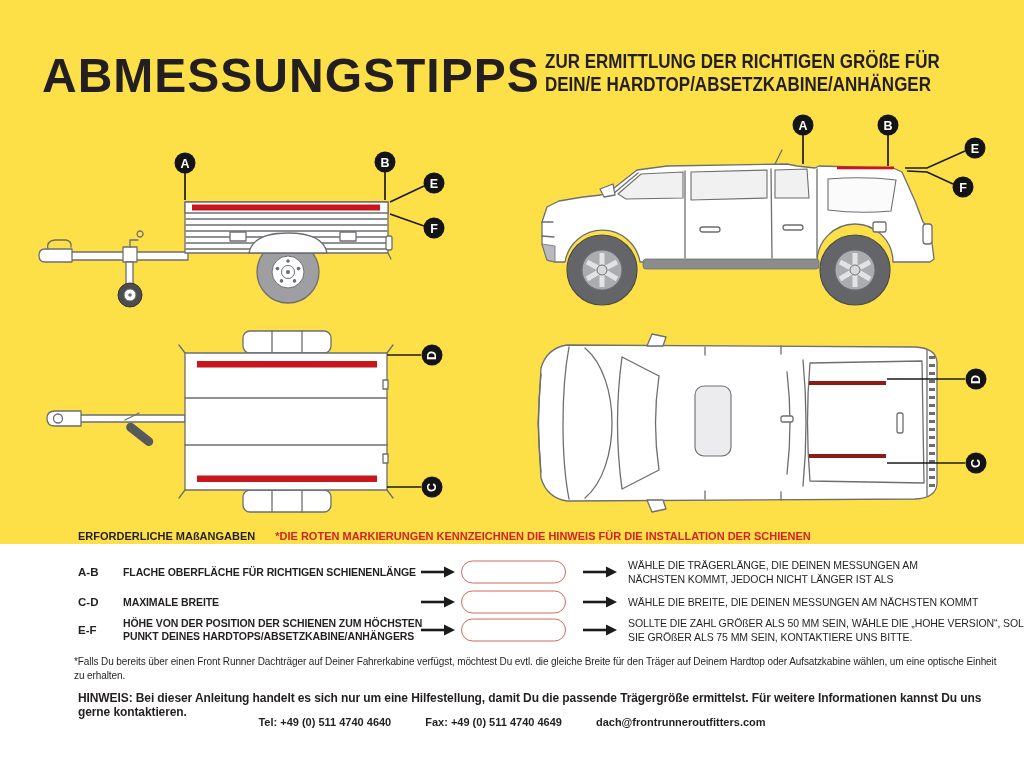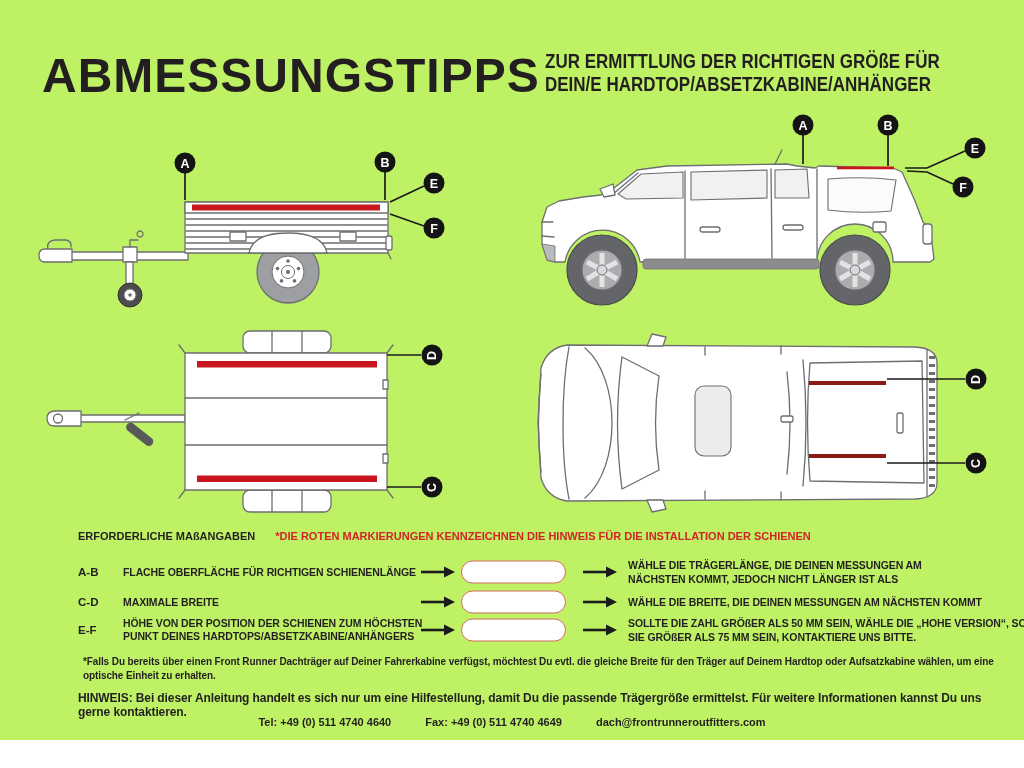--- a/index.html
+++ b/index.html
@@ -2,21 +2,21 @@
 <html style="--ink: #231f20; --line-gray: #6d6e71; --marking-red: #c9161d; --marking-red-dark: #8b1c15; --note-red: #d2232a; --pill-border: #d4695c;"><head>
 <meta charset="utf-8">
 <style>
   :root{
     --ink:#231f20; --line-gray:#6d6e71; --marking-red:#c9161d;
     --marking-red-dark:#8b1c15; --note-red:#d2232a; --pill-border:#d4695c;
   }
   *{margin:0;padding:0;box-sizing:border-box;}
   html,body{background:#ffffff;}
   body{width:1024px;height:768px;overflow:hidden;font-family:"Liberation Sans",sans-serif;color:var(--ink);}
-  .page{position:relative;width:1024px;height:740px;background:#bef264;}
+  .page{position:relative;width:1024px;height:544px;background:#fde047;}
   .abs{position:absolute;}
 
   .title{left:42px;top:48px;font-size:48px;font-weight:900;letter-spacing:1px;color:var(--ink);white-space:nowrap;}
   .subtitle{left:545px;top:50px;font-size:20px;font-weight:700;line-height:23px;transform:scaleX(0.85);transform-origin:left top;white-space:nowrap;}
 
   svg{position:absolute;overflow:visible;}
   .ln{fill:none;stroke:var(--line-gray);stroke-width:1.3;stroke-linecap:round;stroke-linejoin:round;}
   .fw{fill:#fff;stroke:var(--line-gray);stroke-width:1.3;stroke-linejoin:round;}
   .fill-light{fill:#f1f1f2;stroke:var(--line-gray);stroke-width:1.1;}
   .red-mark{fill:var(--marking-red);}
@@ -28,23 +28,23 @@
   .meas-heading-row{left:78px;top:530px;display:flex;gap:20px;white-space:nowrap;}
   .meas-heading{font-size:11px;font-weight:bold;color:var(--ink);}
   .red-note{font-size:11px;font-weight:bold;color:var(--note-red);}
 
   .row{left:0;width:1024px;padding-left:13px;}
   .row .code{position:absolute;left:78px;top:50%;transform:translateY(-50%);font-size:11.5px;font-weight:bold;}
   .row .desc{position:absolute;left:123px;top:50%;transform:translateY(-50%);font-size:10.5px;font-weight:bold;line-height:13px;width:300px;letter-spacing:-0.1px;}
   .row .arrow1{position:absolute;left:421px;top:50%;transform:translateY(-50%);}
   .row .pill{position:absolute;left:461px;top:50%;transform:translateY(-50%);width:105px;height:23px;border:1.5px solid var(--pill-border);border-radius:12px;background:#fff;}
   .row .arrow2{position:absolute;left:583px;top:50%;transform:translateY(-50%);}
-  .row .instr{position:absolute;left:628px;top:50%;transform:translateY(-50%);font-size:10.5px;font-weight:bold;line-height:14px;letter-spacing:-0.1px;}
-
-  .footnote{left:83px;top:655px;width:930px;font-size:10px;font-weight:bold;line-height:14px;letter-spacing:-0.1px;}
+  .row .instr{position:absolute;left:628px;top:50%;transform:translateY(-50%);font-size:10.5px;font-weight:normal;line-height:14px;letter-spacing:-0.1px;}
+
+  .footnote{left:74px;top:655px;width:930px;font-size:10px;font-weight:normal;line-height:14px;letter-spacing:-0.1px;}
   .hint{left:78px;top:691px;width:930px;font-size:12px;font-weight:bold;letter-spacing:-0.1px;}
   .footer{left:0;top:716px;width:1024px;display:flex;justify-content:center;gap:34px;font-size:11px;font-weight:bold;white-space:nowrap;}
 </style>
 </head>
 <body>
 
 <div class="page">
 
   <div class="abs title">ABMESSUNGSTIPPS</div>
   <div class="abs subtitle">

